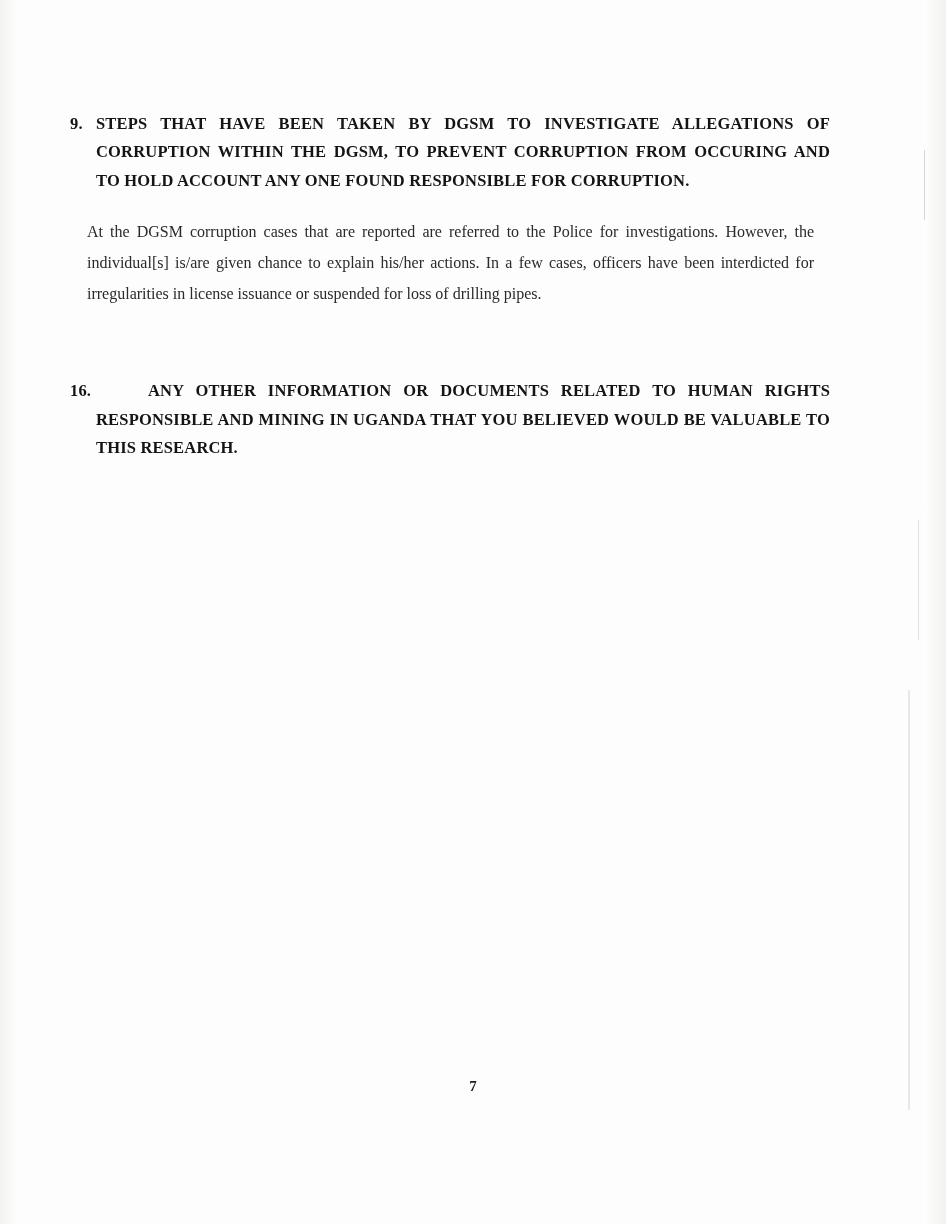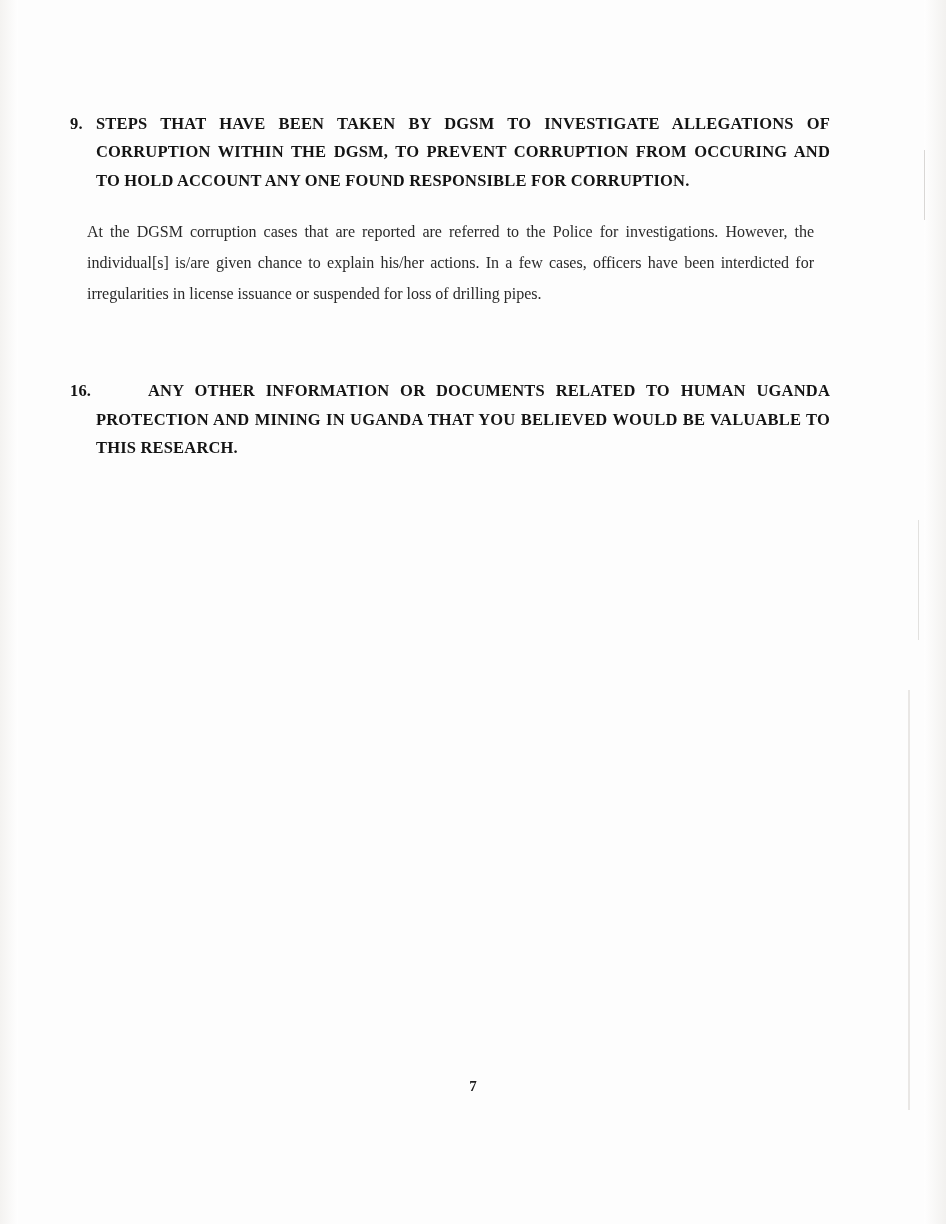--- a/index.html
+++ b/index.html
@@ -134,21 +134,21 @@
       </div>
       <div class="gap-after-h9"></div>
       <div class="body-para">At the DGSM corruption cases that are reported are referred to the Police for investigations. However, the individual[s] is/are given chance to explain his/her actions. In a few cases, officers have been interdicted for irregularities in license issuance or suspended for loss of drilling pipes.</div>
     </div>
 
     <div class="gap-after-p9"></div>
 
     <div class="section">
       <div class="heading h10">
         <span class="num">16.</span>
-        <span class="text">ANY OTHER INFORMATION OR DOCUMENTS RELATED TO HUMAN UGANDA PROTECTION AND MINING IN UGANDA THAT YOU BELIEVED WOULD BE VALUABLE TO THIS RESEARCH.</span>
+        <span class="text">ANY OTHER INFORMATION OR DOCUMENTS RELATED TO HUMAN RIGHTS RESPONSIBLE AND MINING IN UGANDA THAT YOU BELIEVED WOULD BE VALUABLE TO THIS RESEARCH.</span>
       </div>
       <div class="gap-after-h10"></div>
     </div>
 
   </div>
 
   <div class="page-number">7</div>
 
 </div>
 

